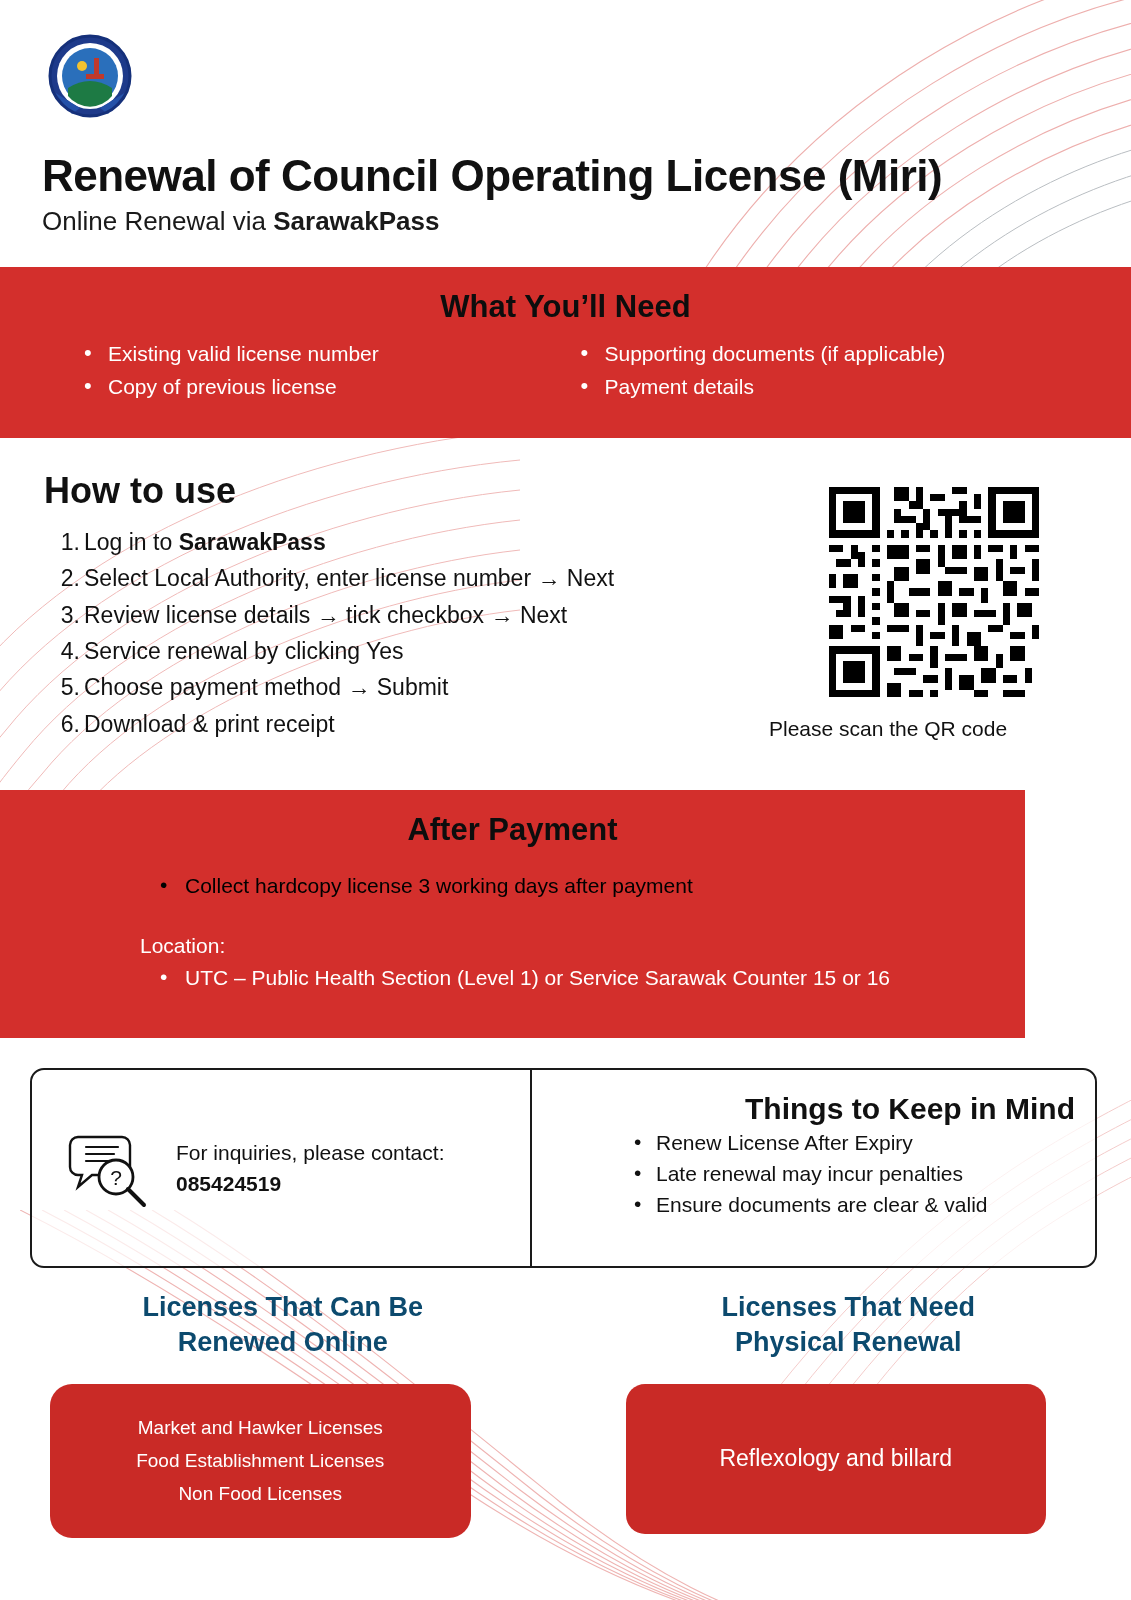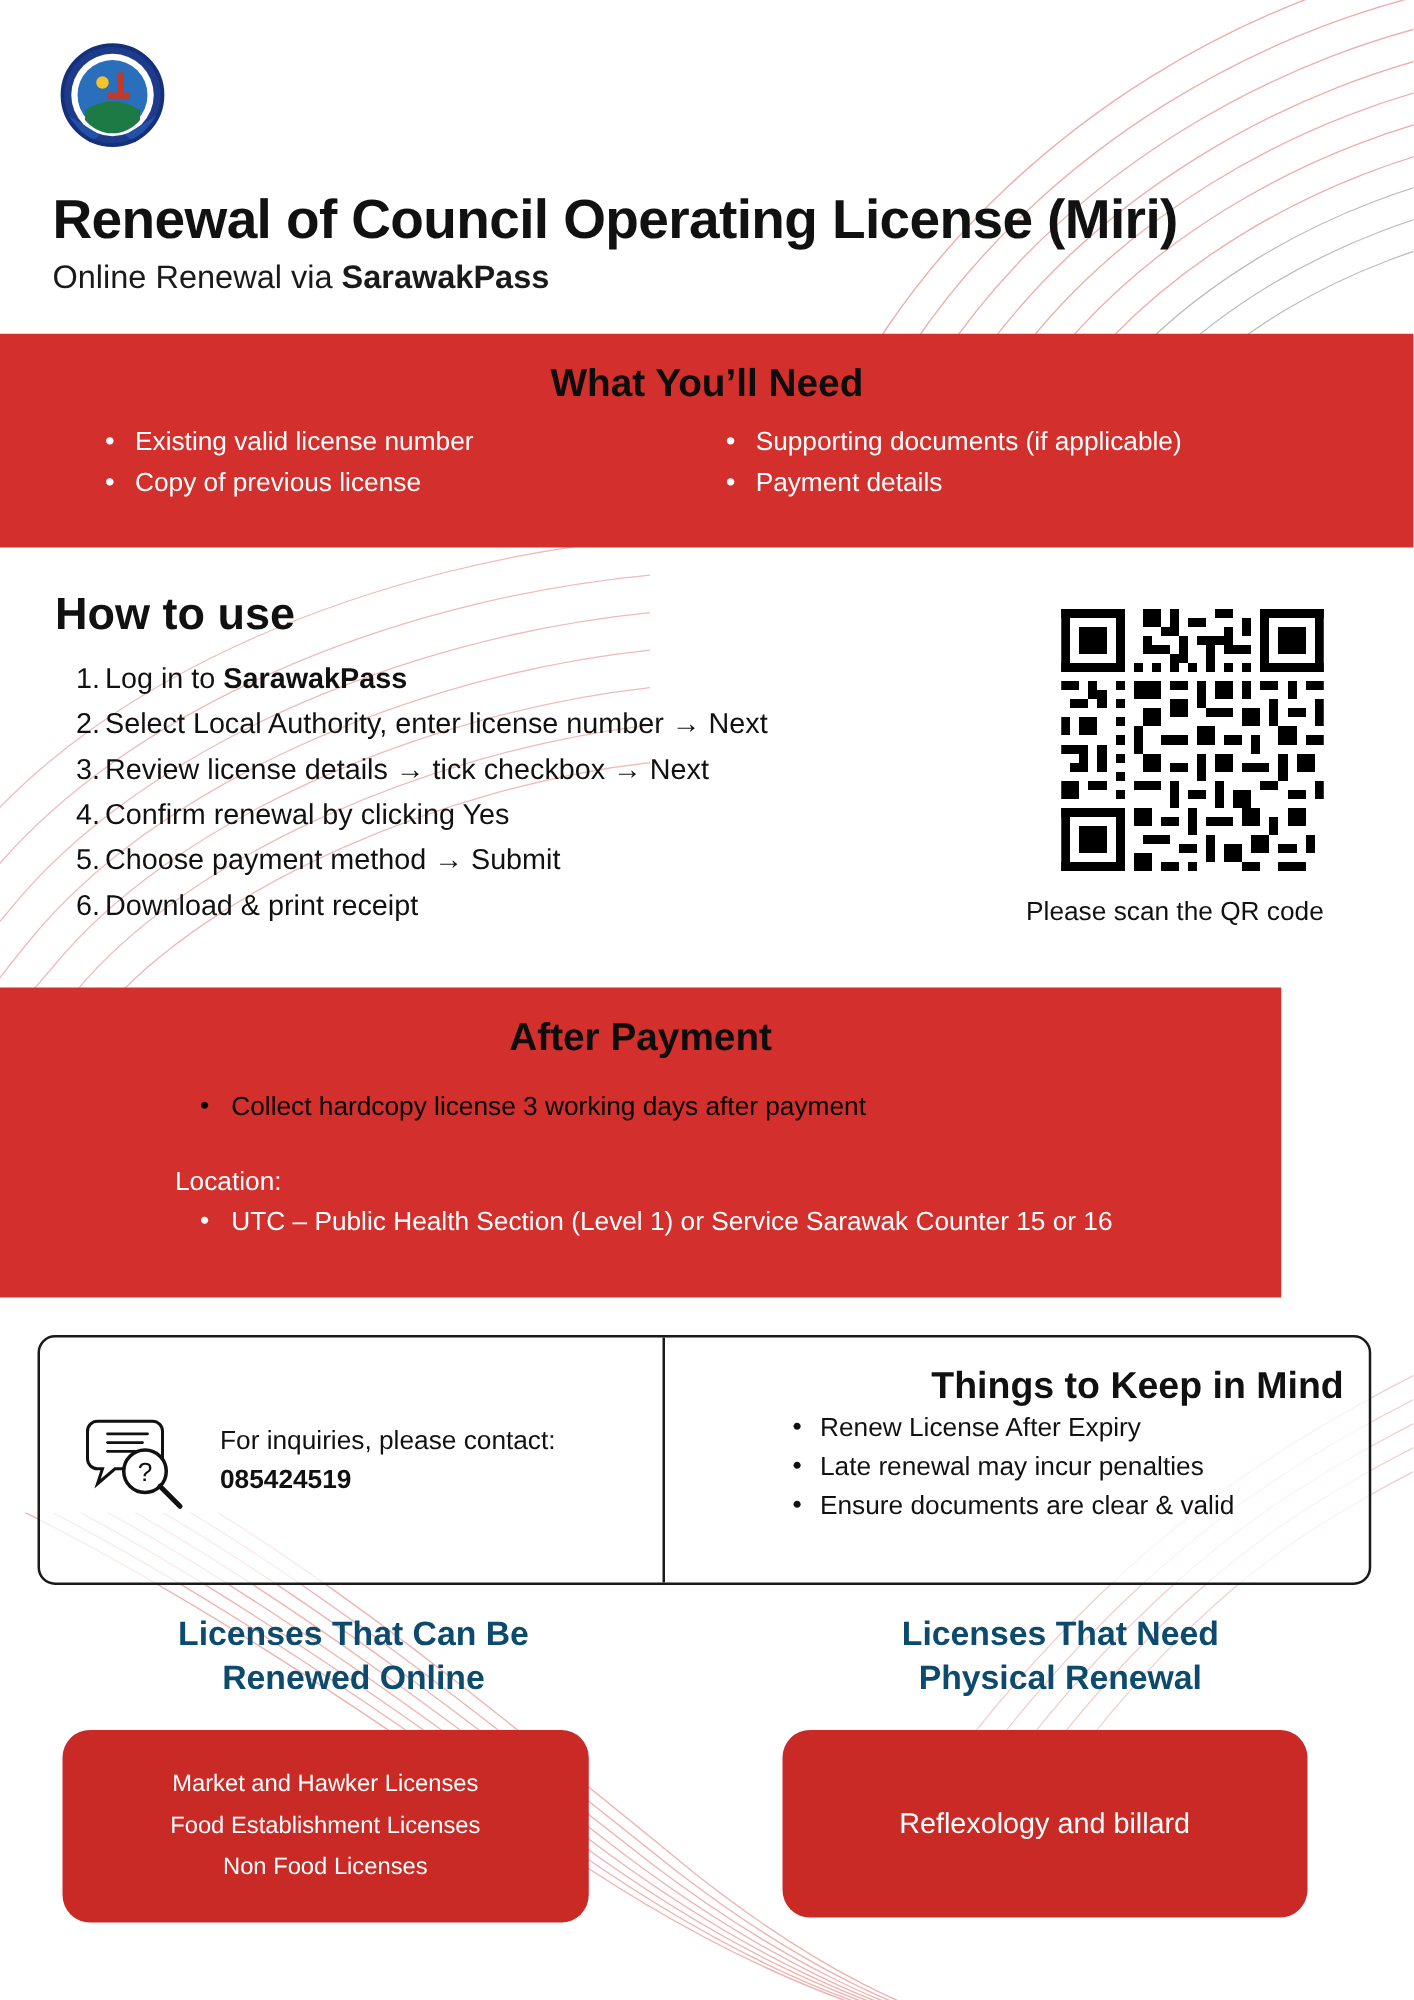--- a/index.html
+++ b/index.html
@@ -118,21 +118,21 @@
     width: 30px;
     text-align: right;
   }
   .howto li b { font-weight: bold; }
 
   
   .qr-wrap {
     position: absolute;
     top: 487px; right: 72px;
     width: 230px;
-    text-align: right;
+    text-align: left;
   }
   .qr-code {
     width: 210px; height: 210px;
     margin: 0 auto;
     image-rendering: pixelated;
     background: #ffffff;
   }
   .qr-caption {
     margin-top: 16px;
     font-size: 21px;
@@ -263,20 +263,21 @@
     padding: 28px 16px;
   }
   .chip-left { margin-left: 50px; margin-right: 95px; min-height: 150px; }
   .chip-right {
     margin-left: 60px; margin-right: 85px;
     min-height: 150px;
     font-size: 23px;
     display: flex;
     align-items: center;
     justify-content: center;
+    border-radius: 19px;
   }
 </style>
 </head>
 <body>
 
 <div class="poster">
 
   <svg class="deco deco-tr" viewBox="0 0 620 460">
     <g fill="none" stroke="#d9534f" stroke-width="1.1" opacity="0.55">
       <path d="M620 0 C430 30 250 140 140 300 C95 365 70 420 55 460"></path>
@@ -364,21 +365,21 @@
       </div>
     </div>
   </section>
 
   <section class="howto">
     <h2>How to use</h2>
     <ol>
       <li><span>Log in to </span><b>SarawakPass</b></li>
       <li>Select Local Authority, enter license number → Next</li>
       <li>Review license details → tick checkbox → Next</li>
-      <li>Confirm renewal by clicking Yes</li>
+      <li>Service renewal by clicking Yes</li>
       <li>Choose payment method → Submit</li>
       <li>Download &amp; print receipt</li>
     </ol>
   </section>
 
   <div class="qr-wrap">
     <svg class="qr-code" viewBox="0 0 29 29" shape-rendering="crispEdges">
       <rect width="29" height="29" fill="#ffffff"></rect>
       <g fill="#000000">
 

